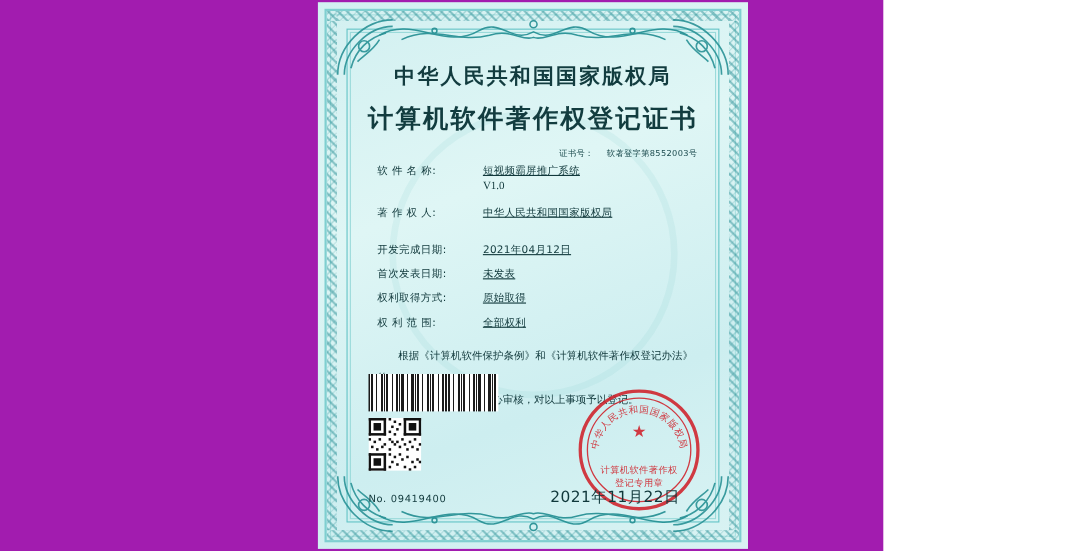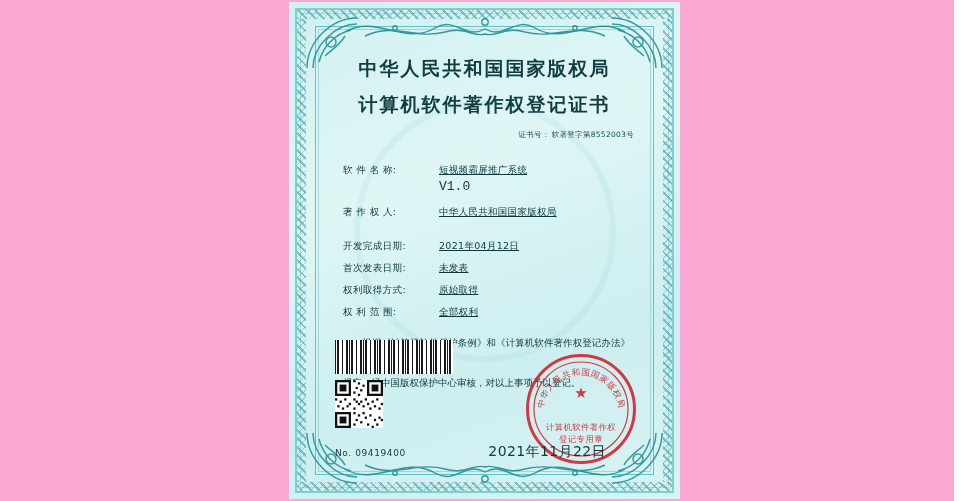--- a/index.html
+++ b/index.html
@@ -8,23 +8,23 @@
     background: #ffffff;
   }
   body {
     width: 969px;
     height: 501px;
     overflow: hidden;
     font-family: "Liberation Sans", sans-serif;
   }
   .page {
     position: relative;
-    width: 954px;
+    width: 803px;
     height: 501px;
-    background: #f9a8d4;
+    background: #a21caf;
   }
   
   .cert {
     position: absolute;
     left: 289px;
     top: 2px;
     width: 391px;
     height: 497px;
     background: #d7f2f2;
     background: linear-gradient(160deg, #d2f0f1 0%, #dff6f5 35%, #cdeef0 70%, #d9f3f3 100%);
@@ -121,39 +121,39 @@
     font-family: "DejaVu Sans", sans-serif;
     font-size: 19px;
     letter-spacing: 2px;
     color: #123c3f;
     margin-top: 24px;
     font-weight: 700;
   }
   .title2 {
     text-align: center;
     font-family: "DejaVu Sans", sans-serif;
-    font-size: 19px;
+    font-size: 23px;
     letter-spacing: 2px;
     color: #123c3f;
     margin-top: 10px;
     font-weight: 700;
   }
   .certno {
     margin-top: 12px;
     text-align: right;
     padding-right: 14px;
     font-family: "DejaVu Sans", sans-serif;
     font-size: 7.5px;
     color: #1b4a4d;
     letter-spacing: 0.3px;
   }
-  .certno .lbl { margin-right: 2px; }
+  .certno .lbl { margin-right: 12px; }
 
   .fields {
-    margin-top: 24px;
+    margin-top: 4px;
     padding-left: 22px;
     padding-right: 10px;
   }
   .row {
     display: flex;
     align-items: baseline;
     margin-bottom: 9px;
     font-family: "DejaVu Sans", sans-serif;
     color: #10383b;
   }
@@ -165,22 +165,22 @@
     white-space: nowrap;
   }
   .row .value {
     font-size: 9.5px;
     letter-spacing: 0.3px;
     text-decoration: underline;
   }
   .row.tight { margin-bottom: 2px; }
   .subvalue {
     padding-left: 96px;
-    font-family: Liberation Mono, monospace;
-    font-size: 13px;
+    font-family: Liberation Serif, serif;
+    font-size: 10px;
     color: #10383b;
     margin-bottom: 12px;
   }
   .gap-lg { height: 12px; }
 
   .para {
     margin-top: 14px;
     padding-left: 22px;
     padding-right: 18px;
     font-family: "DejaVu Sans", sans-serif;
@@ -248,21 +248,21 @@
     font-family: "DejaVu Sans", sans-serif;
     font-size: 8.4px;
     line-height: 12px;
     color: #d0212a;
     letter-spacing: 0.4px;
   }
 
   .footer {
     position: absolute;
     left: 32px;
-    right: 48px;
+    right: 36px;
     bottom: 38px;
     display: flex;
     justify-content: space-between;
     align-items: baseline;
     font-family: "DejaVu Sans", sans-serif;
     color: #10383b;
   }
   .footer .no {
     font-size: 9px;
     letter-spacing: 0.6px;

